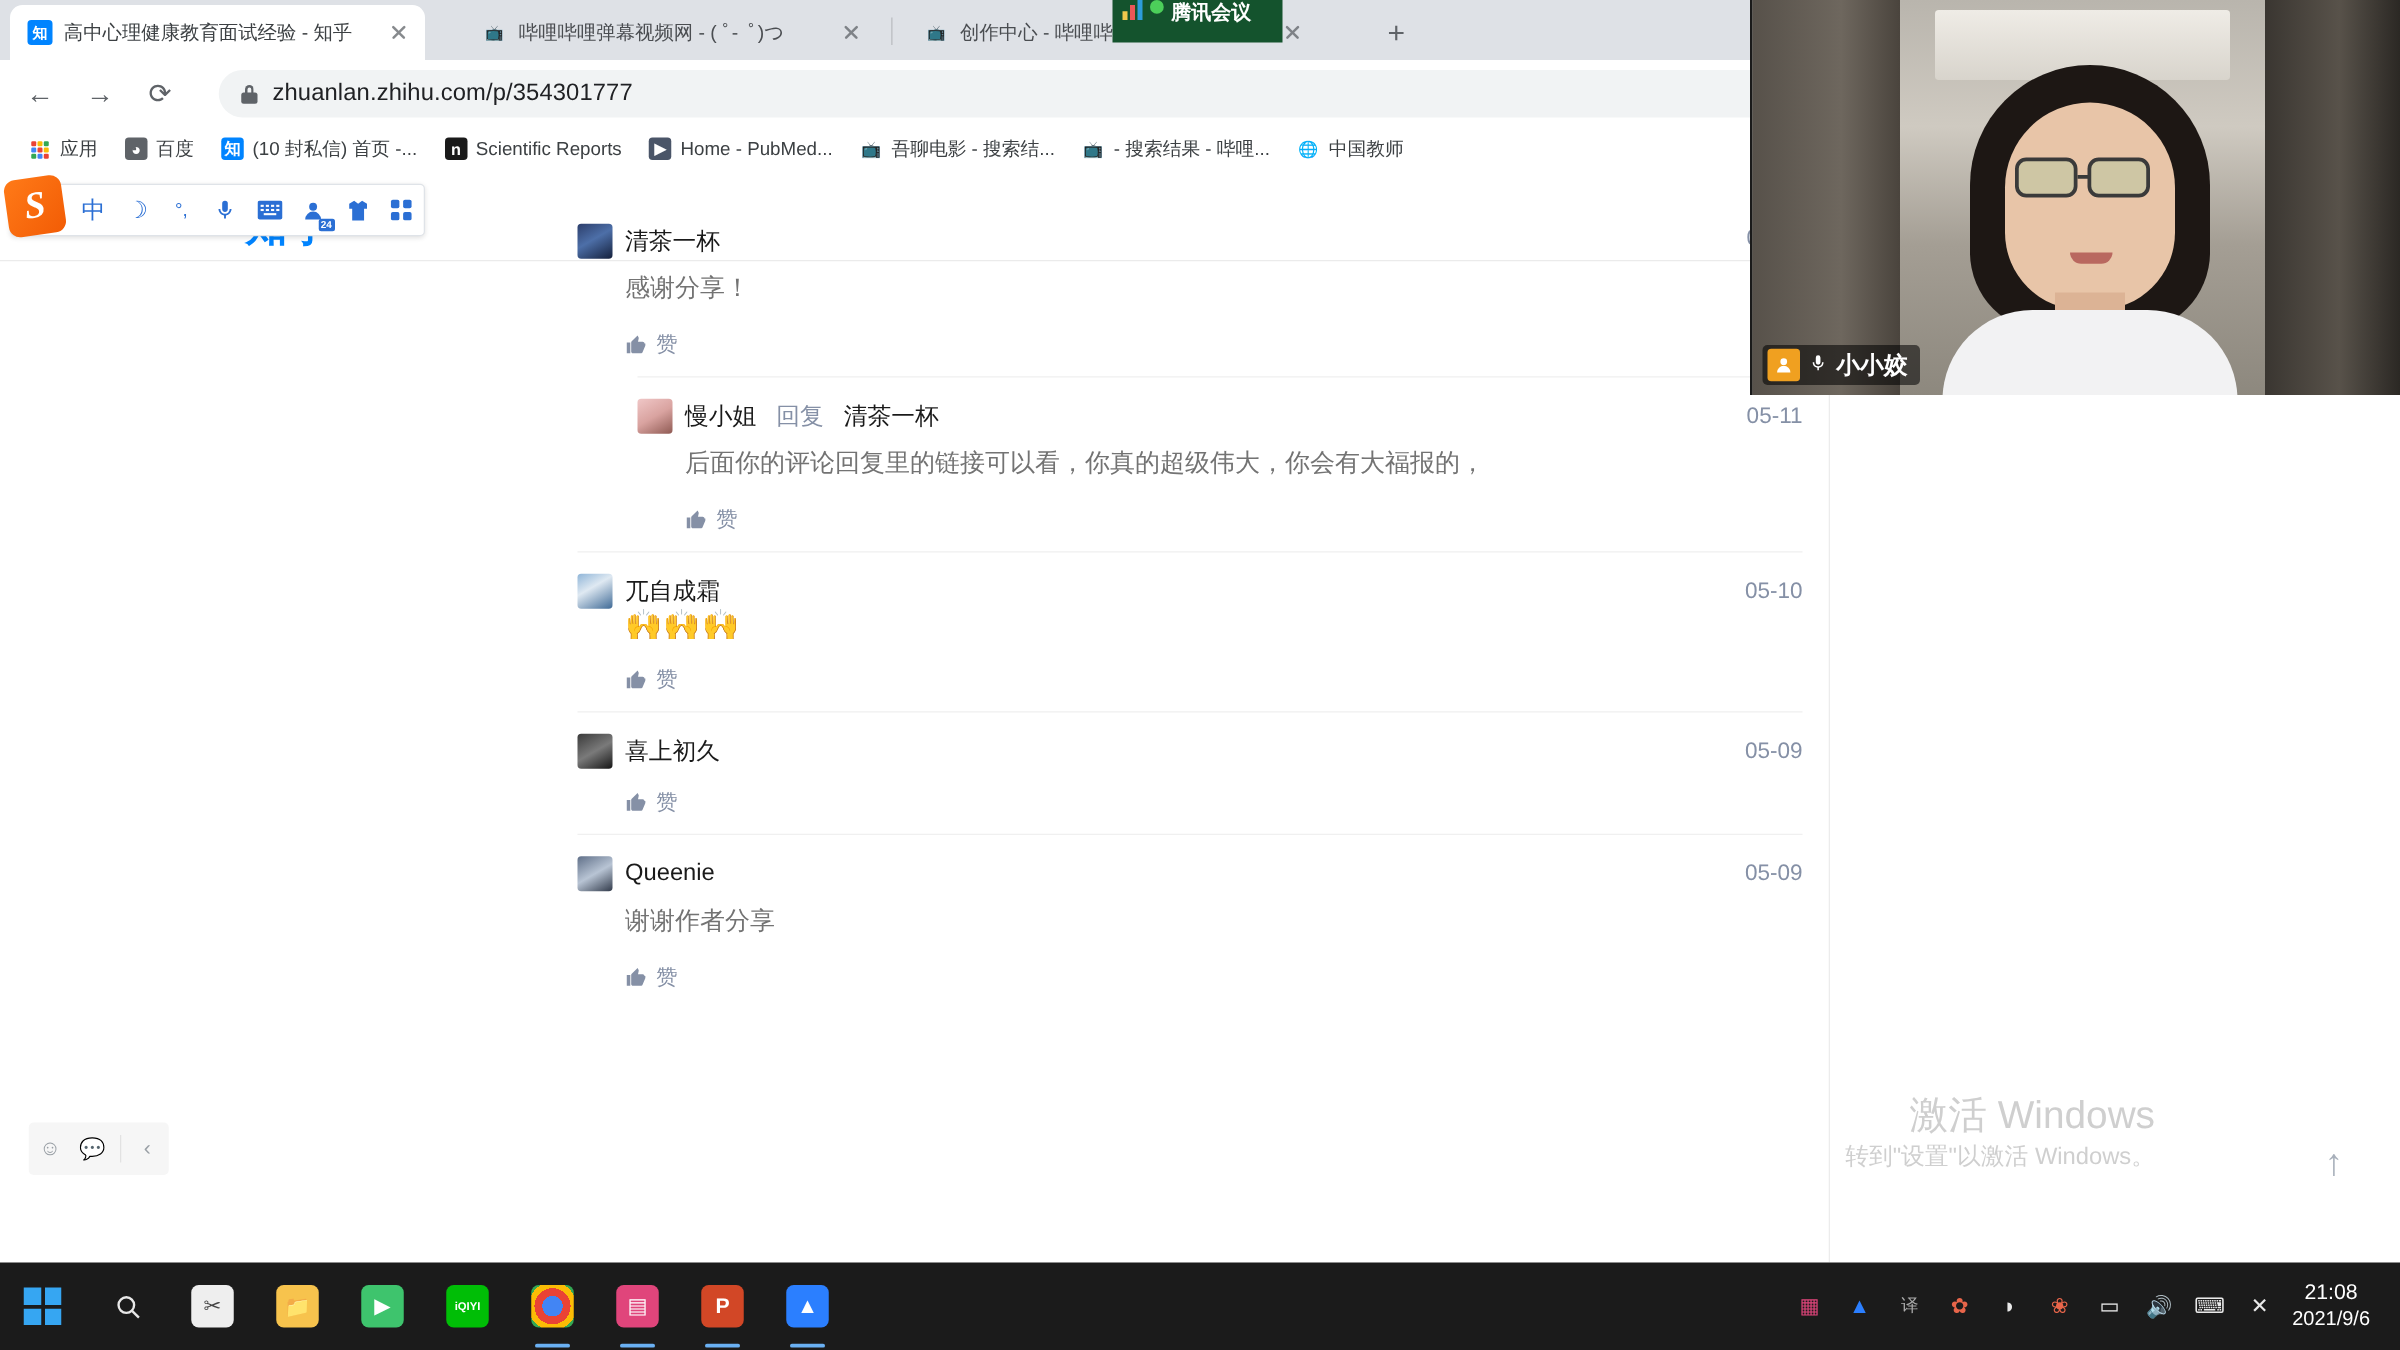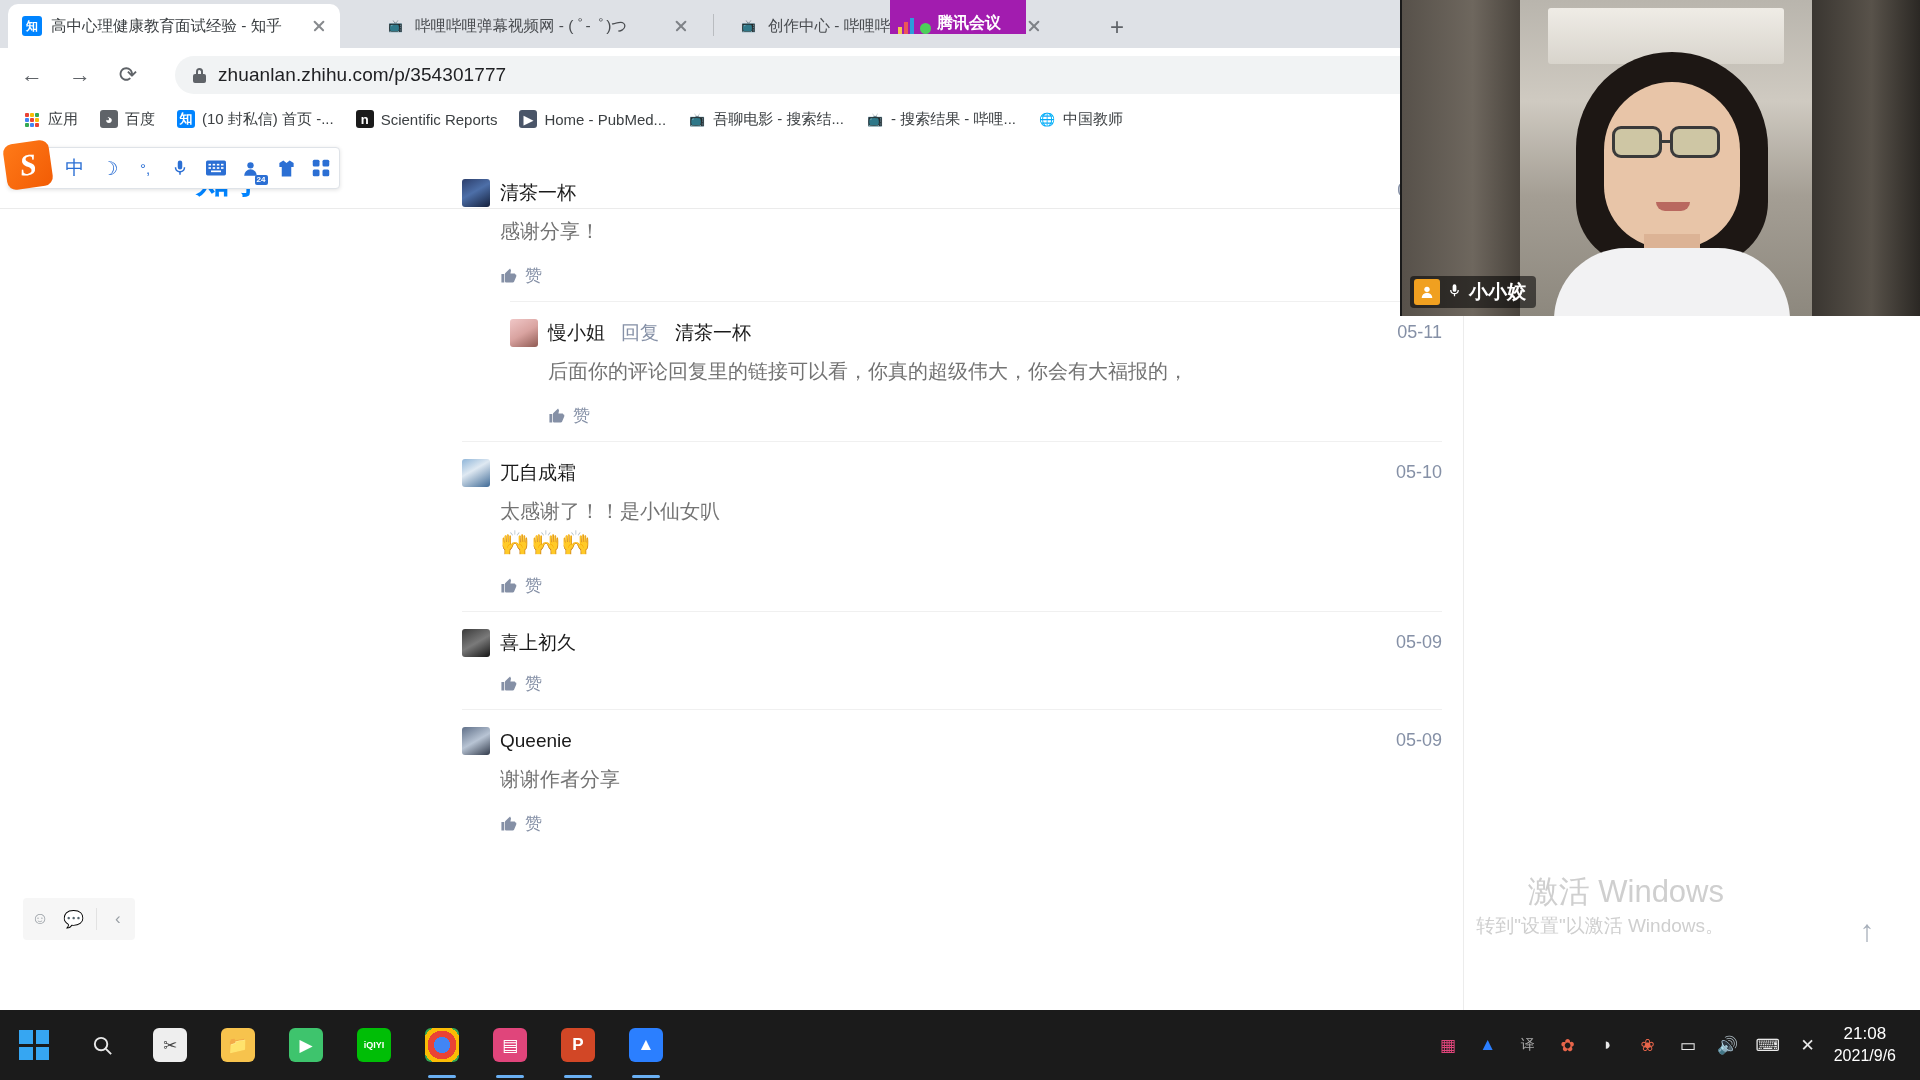--- a/index.html
+++ b/index.html
@@ -197,21 +197,21 @@
     background:rgba(0,0,0,.55); border-radius:4px; padding:0 10px 0 4px;text-align:right;
   }
   .nametag .usericon { width:26px; height:26px; background:#f0a020; border-radius:3px;
     display:flex; align-items:center; justify-content:center; color:#fff; font-size:16px; }
   .nametag .micicon  { color:#fff; font-size:17px; line-height:1; }
   .nametag .nm { color:#fff; font-size:19px; font-weight:bold; }
 
   
   .meetpill {
     position:absolute; left:890px; top:0; width:136px; height:34px; z-index:61;
-    background:#a21caf; display:flex; align-items:flex-end; gap:6px; padding-left:8px;
+    background:#14532d; display:flex; align-items:flex-start; gap:6px; padding-left:8px;
   }
   .meetpill .bars { display:flex; align-items:flex-end; gap:2px; height:16px; }
   .meetpill .bars i { width:4px; display:block; }
   .meetpill .dot { width:11px; height:11px; border-radius:50%; background:#4ccf5a; }
   .meetpill .mtxt { color:#fff; font-size:16px; font-weight:bold; }
 
   
   .taskbar { position:absolute; left:0; bottom:0; width:1920px; height:70px; background:#1b1b1b; z-index:70; }
   .tb-left { position:absolute; left:0; top:0; height:70px; display:flex; align-items:center; }
   .tb-item { width:68px; height:70px; display:flex; align-items:center;
@@ -369,21 +369,20 @@
             <span class="like-label">赞</span>
           </div>
         </div>
 
         <div class="cmt">
           <div class="cmt-head">
             <span class="avatar av3"></span>
             <span class="uname">兀自成霜</span>
           </div>
           <div class="cmt-date">05-10</div>
-          <div class="cmt-body">太感谢了！！是小仙女叭</div>
           <div class="cmt-body emoji-line" style="margin-top:0">🙌🙌🙌</div>
           <div class="cmt-actions">
             <svg class="thumb" viewBox="0 0 24 24">
                 <path fill="#8590a6" d="M2 10h4v12H2zM22 11c0-1.1-.9-2-2-2h-5.3l.8-3.8v-.3c0-.4-.2-.8-.4-1.1L14.2 2 7.6 8.6c-.4.4-.6.9-.6 1.4V20c0 1.1.9 2 2 2h9c.8 0 1.5-.5 1.8-1.2l3-7c.1-.3.2-.5.2-.8v-2z"></path>
               </svg>
             <span class="like-label">赞</span>
           </div>
         </div>
 
         <div class="cmt">

